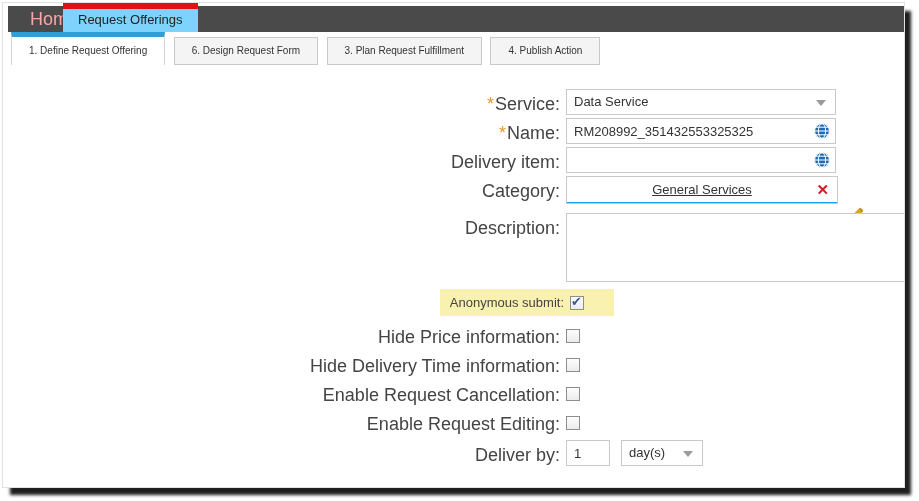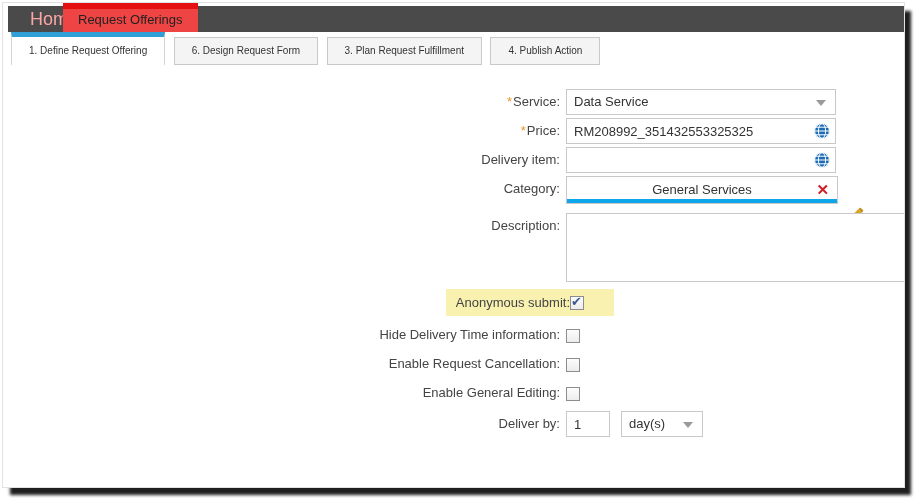--- a/index.html
+++ b/index.html
@@ -11,56 +11,56 @@
     overflow: hidden;
   }
   
   .topbar { position: absolute; left: 5px; top: 3px; right: 0; height: 26px; background: #4a4a4a; }
   .home-tab {
     position: absolute; left: 8px; top: 0; height: 36px; line-height: 26px;
     color: #fca5a5; font-size: 18px; padding: 0 14px; cursor: default;
   }
   .ro-tab {
     position: absolute; left: 55px; top: -3px; height: 29px;
-    background: #ef4444; border-top: 6px solid #e51010;
+    background: #7dd3fc; border-top: 6px solid #e51010;
     color: #222; font-size: 13px; line-height: 22px; padding: 0 15px; cursor: default;
   }
   
   .subtabs { position: absolute; left: 0; top: 29px; right: 0; height: 33px; background: #fff; padding-left: 8px; white-space: nowrap; }
   .subtab {
     display: inline-block; vertical-align: top; font-size: 10px; color: #333;
     background: #f4f4f4; border: 1px solid #c9c9c9; margin-top: 5px; margin-right: 4px;
     height: 28px; line-height: 26px; padding: 0 17px; cursor: default;
   }
   .subtab.active {
     background: #fff; margin-top: 0; height: 33px;
     border: 1px solid #d5d5d5; border-top: 5px solid #2f9fd8; border-bottom: none;
     line-height: 27px;
   }
   
   .form-area { position: absolute; left: 0; top: 62px; right: 0; bottom: 0; background: #fff; padding-top: 24px; }
   .row { display: flex; align-items: flex-start; margin-bottom: 3px; }
-  .lbl-col { width: 557px; flex: 0 0 557px; text-align: right; font-size: 13px; color: #444; padding-top: 5px; }
+  .lbl-col { width: 557px; flex: 0 0 557px; text-align: right; font-size: 18px; color: #444; padding-top: 5px; }
   .ctl-col { margin-left: 6px; position: relative; }
   .req { color: #e8962e; margin-right: 1px; }
   .field, .select-box, .small-input {
     border: 1px solid #c9c9c9; background: #fff; height: 26px; font-size: 13px; color: #333;
     font-family: "Liberation Sans", sans-serif;
   }
   .select-box { width: 270px; line-height: 24px; padding: 0 24px 0 7px; position: relative; cursor: default; }
   .select-box::after {
     content: ""; position: absolute; right: 9px; top: 10px;
     border-left: 5px solid transparent; border-right: 5px solid transparent; border-top: 6px solid #9a9a9a;
   }
   .text-input { width: 270px; padding: 0 26px 0 7px; outline: none; }
   .globe { position: absolute; right: 6px; top: 5px; width: 16px; height: 16px; }
   
   .cat-box { width: 272px; border: 1px solid #c9c9c9; background: #fff; position: relative; }
   .cat-row { position: relative; height: 26px; line-height: 26px; font-size: 13px; color: #333; text-align: center; }
-  .cat-row.first { border-bottom: 4px solid #0ea5e9; }
+  .cat-row.first { border-bottom: 1px solid #0ea5e9; text-decoration: underline; }
   .x-icon { position: absolute; right: 8px; top: 0; color: #d1202a; font-weight: bold; font-size: 15px; cursor: pointer; }
   .add-cat { cursor: pointer; }
   .plus-icon { display: inline-block; width: 11px; height: 11px; margin-right: 6px; vertical-align: -1px; }
   .pencil { position: absolute; left: 280px; top: 31px; width: 18px; height: 18px; cursor: pointer; }
   
   .desc-textarea {
     width: 346px; height: 69px; border: 1px solid #c9c9c9; resize: none; outline: none;
     font-family: "Liberation Sans", sans-serif; font-size: 13px; padding: 4px 6px;
   }
   
@@ -70,21 +70,21 @@
   }
   .checkbox.checked::after {
     content: "\2714"; position: absolute; left: 0px; top: -3px; font-size: 13px; color: #3b5a8f;
   }
   .cb-row { height: 22px; margin-bottom: 7px; }
   .cb-row .lbl-col { padding-top: 3px; }
   .cb-row .ctl-col { padding-top: 3px; }
   .ann-row { height: 27px; margin-bottom: 8px; display: flex; }
   .hl-wrap {
     display: inline-flex; align-items: center; height: 27px;
-    background: #f8f1b0; padding: 0 30px 0 10px; margin-right: -50px; gap: 0;
+    background: #f8f1b0; padding: 0 30px 0 10px; margin-right: -50px; gap: 6px;
     font-size: 13px; color: #444;
   }
   .ann-lblcol { width: 561px; flex: 0 0 561px; text-align: right; }
   
   .small-input { width: 44px; padding: 0 7px; outline: none; }
   .unit-select { width: 82px; margin-left: 11px; display: inline-block; }
   .deliver-ctl { display: flex; align-items: center; }
 </style>
 </head>
 <body>
@@ -106,21 +106,21 @@
   <div class="form-area">
 
     <div class="row">
       <div class="lbl-col"><span class="req">*</span><span>Service:</span></div>
       <div class="ctl-col">
         <div class="select-box">Data Service</div>
       </div>
     </div>
 
     <div class="row">
-      <div class="lbl-col"><span class="req">*</span><span>Price:</span></div>
+      <div class="lbl-col"><span class="req">*</span><span>Name:</span></div>
       <div class="ctl-col">
         <input class="field text-input" value="RM208992_351432553325325" style="">
         <svg class="globe" viewBox="0 0 16 16">
           <circle cx="8" cy="8" r="7.6" fill="#1b6cb5"></circle>
           <g stroke="#fff" stroke-width="1" fill="none">
             <ellipse cx="8" cy="8" rx="3.6" ry="7.4"></ellipse>
             <circle cx="8" cy="8" r="7.4"></circle>
             <path d="M0.6 8 H15.4 M1.7 4.2 H14.3 M1.7 11.8 H14.3"></path>
           </g>
         </svg>
@@ -168,37 +168,43 @@
 
     <div class="ann-row">
       <div class="ann-lblcol">
         <span class="hl-wrap">
           <span>Anonymous submit:</span>
           <span class="checkbox checked"></span>
         </span>
       </div>
     </div>
 
+    <div class="row cb-row">
+      <div class="lbl-col"><span>Hide Price information:</span></div>
+      <div class="ctl-col">
+        <span class="checkbox"></span>
+      </div>
+    </div>
 
     <div class="row cb-row">
       <div class="lbl-col"><span>Hide Delivery Time information:</span></div>
       <div class="ctl-col">
         <span class="checkbox"></span>
       </div>
     </div>
 
     <div class="row cb-row">
       <div class="lbl-col"><span>Enable Request Cancellation:</span></div>
       <div class="ctl-col">
         <span class="checkbox"></span>
       </div>
     </div>
 
     <div class="row cb-row">
-      <div class="lbl-col"><span>Enable General Editing:</span></div>
+      <div class="lbl-col"><span>Enable Request Editing:</span></div>
       <div class="ctl-col">
         <span class="checkbox"></span>
       </div>
     </div>
 
     <div class="row">
       <div class="lbl-col"><span>Deliver by:</span></div>
       <div class="ctl-col deliver-ctl">
         <input class="small-input" value="1" style="">
         <div class="select-box unit-select" style="width:82px;">day(s)</div>

